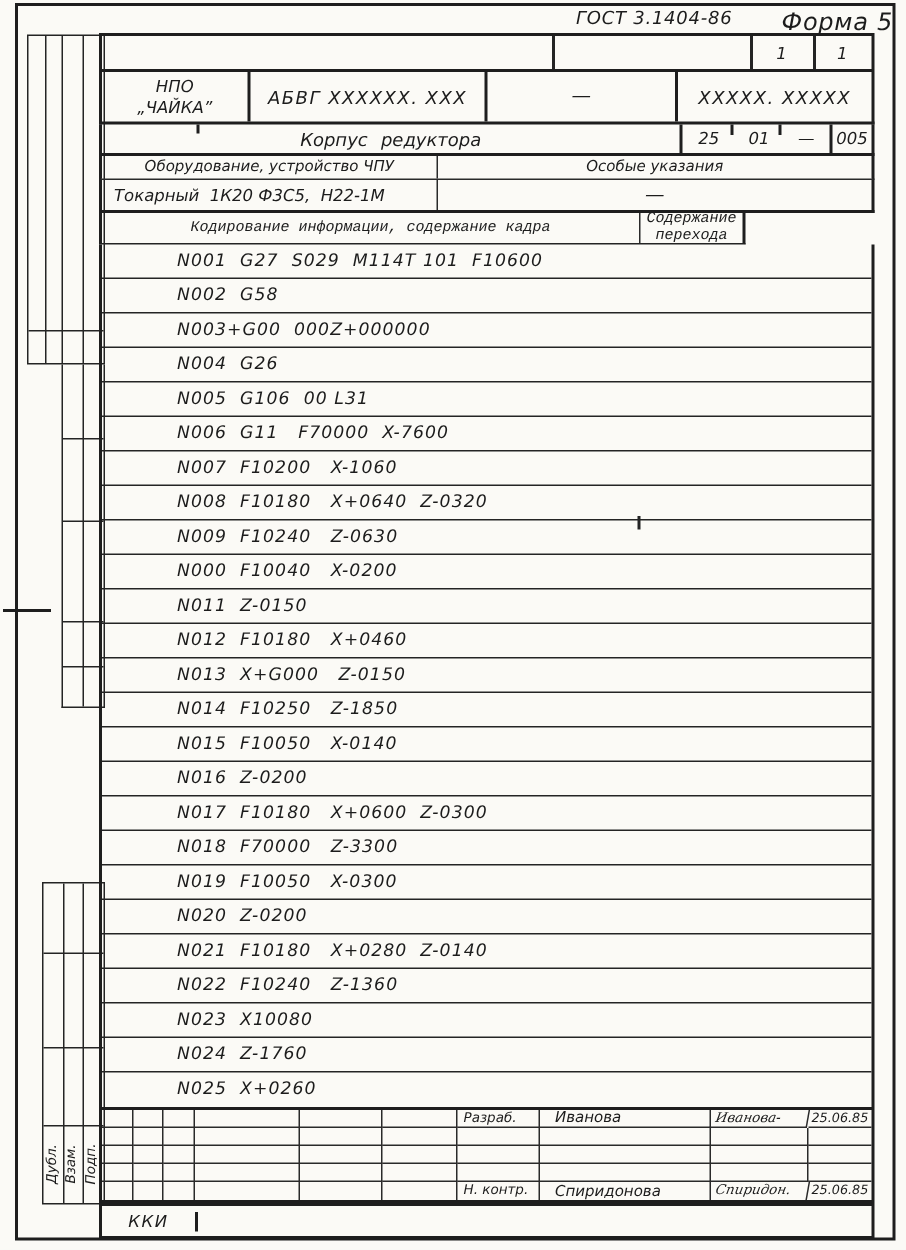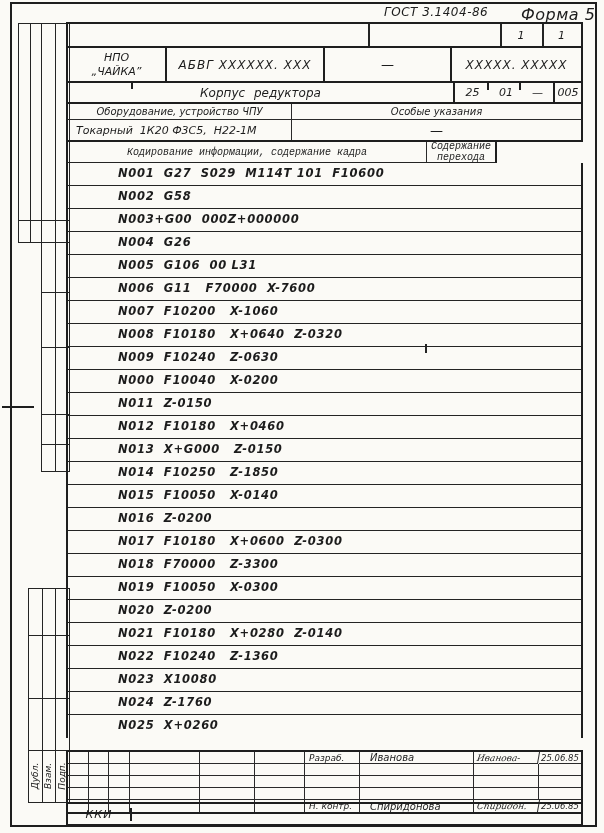--- a/index.html
+++ b/index.html
@@ -6,29 +6,29 @@
   body { background: #faf9f5; font-family: "DejaVu Sans", sans-serif; }
   .page { position: relative; width: 604px; height: 833px; background: #fbfaf6;
           color: #1c1c1c; font-style: italic; overflow: hidden; }
   .abs { position: absolute; }
   .frame { border: 2px solid #1e1e1e; }
   .cell { display: flex; align-items: center; justify-content: center; text-align: center; }
   .small { font-size: 10px; }
   .tiny { font-size: 9px; }
   .prog-row { position: relative; height: 23px; border-bottom: 1px solid #242424;
               font-size: 11.5px; letter-spacing: 0.7px; white-space: pre;
-              padding: 3px 0 0 50px; font-weight: 700; }
+              padding: 3px 0 0 50px; font-weight: 400; }
   .prog-row.last { border-bottom: none; }
   .vline { position: absolute; background: #242424; width: 1px; }
   .hline { position: absolute; background: #242424; height: 1px; }
   .vlabel { position: absolute; display: flex; align-items: center; justify-content: center; }
   .vlabel span { transform: rotate(-90deg); font-size: 9px; white-space: nowrap; }
   .sig-grid { display: grid;
               grid-template-columns: 21px 20px 21px 70px 55px 50px 55px 114px 65px 42px;
-              grid-template-rows: repeat(5, 1fr); margin-top: 12px; }
+              grid-template-rows: repeat(5, 1fr); }
   .sig-grid > div { border-right: 1px solid #2a2a2a; border-bottom: 1px solid #2a2a2a;
                     display: flex; align-items: center; overflow: hidden; }
   .sig-grid > div:nth-child(10n) { border-right: none; text-align: right; }
   .sig-grid > div:nth-child(n+41) { border-bottom: none; }
   .script { font-family: "DejaVu Serif", serif; font-style: italic; transform: skewX(-10deg); }
 </style>
 </head>
 <body>
 
 <div class="page">

